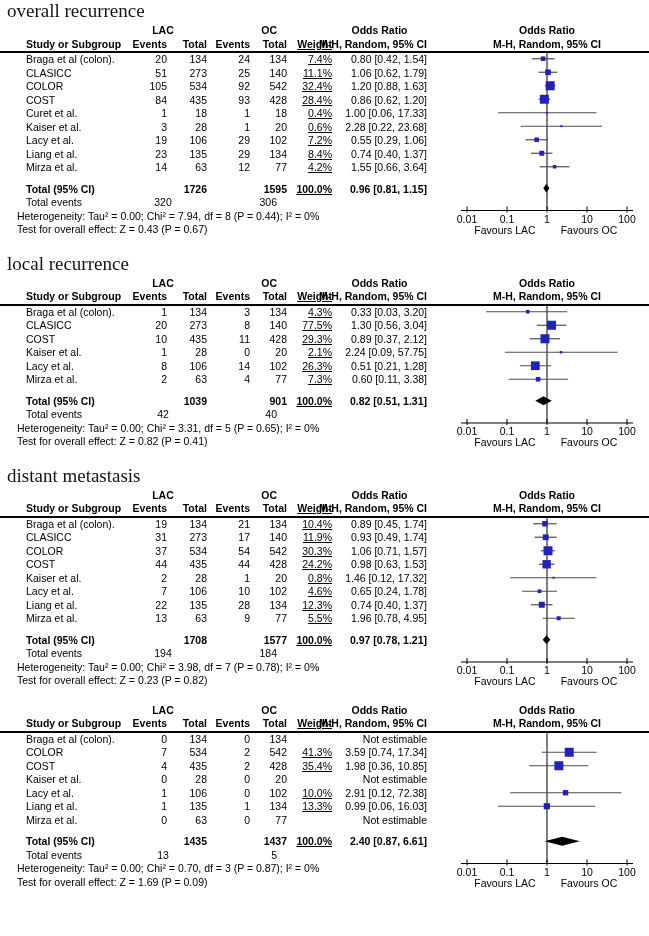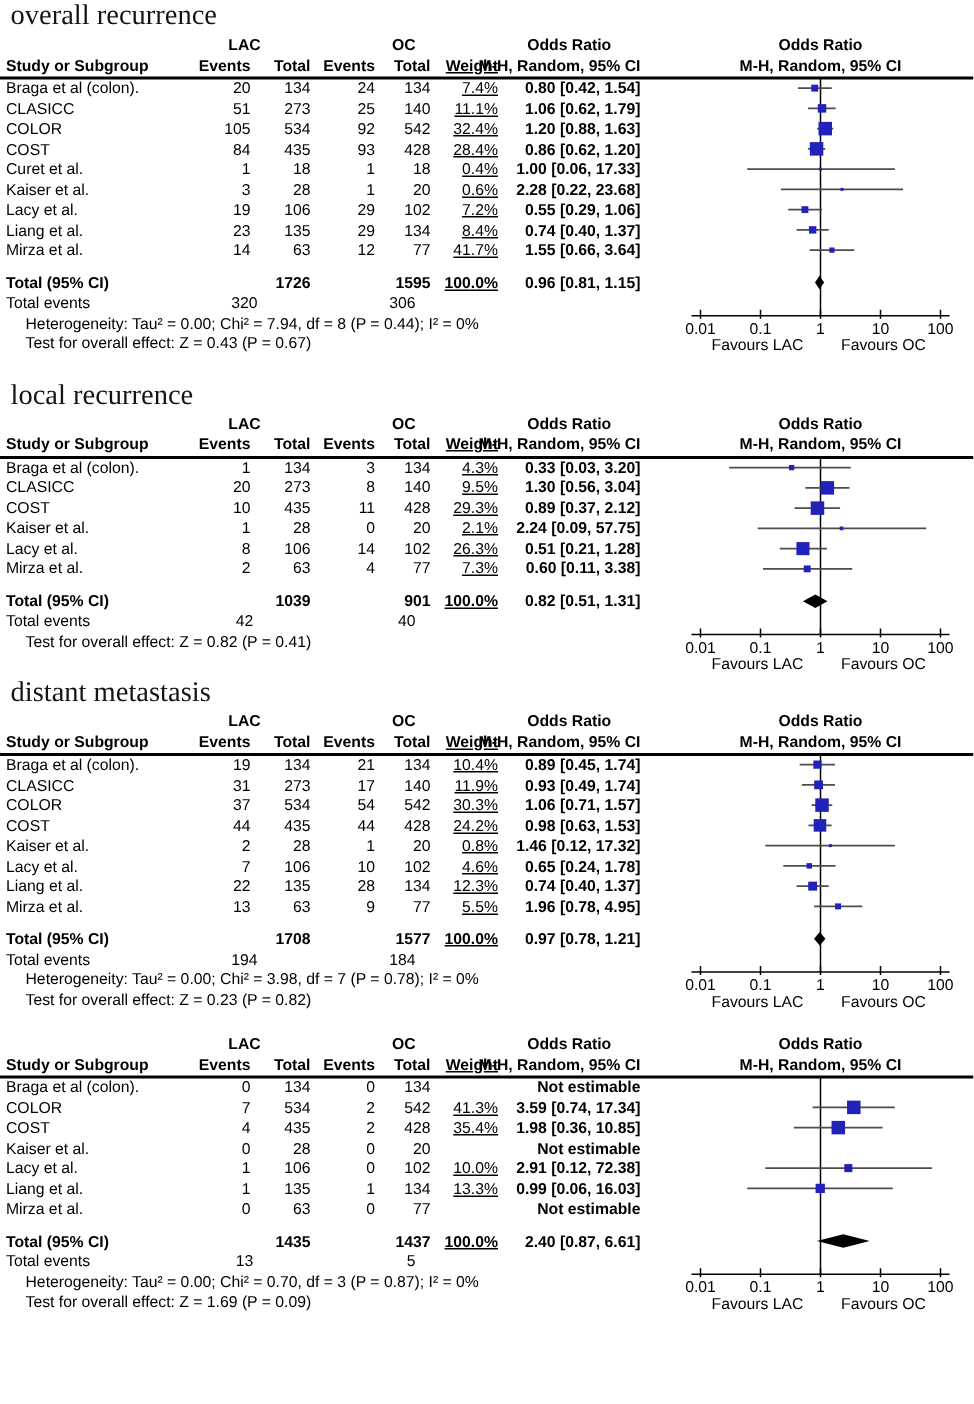--- a/index.html
+++ b/index.html
@@ -5,27 +5,27 @@
   html,body{margin:0;padding:0;background:#ffffff;}
   body{width:649px;font-family:"Liberation Sans",sans-serif;font-size:10.5px;color:#000;}
   #figure{width:649px;}
   .fsec{position:relative;}
   .ftitle{font-family:"Liberation Serif",serif;font-size:19px;font-weight:400;color:#141414;
           margin:1px 0 3px 7px;line-height:20px;}
   .fbody{position:relative;}
   .frow{display:grid;grid-template-columns:129px 38px 40px 43px 37px 45px 95px 222px;
         height:13.5px;line-height:13.5px;}
   .cell{white-space:nowrap;overflow:visible;}
-  .c1{grid-column:1;padding-left:4px;}
+  .c1{grid-column:1;padding-left:26px;}
   .gc2{grid-column:2;text-align:right;}
   .gc3{grid-column:3;text-align:right;}
   .gc4{grid-column:4;text-align:right;}
   .gc5{grid-column:5;text-align:right;}
   .gc6{grid-column:6;text-align:right;text-decoration:underline;}
-  .gc7{grid-column:7;text-align:right;position:relative;font-weight:bold;}
+  .gc7{grid-column:7;text-align:right;position:relative;}
   .gc8{grid-column:8;text-align:center;padding-left:18px;}
   .span23{grid-column:2 / span 2;text-align:center;padding-right:10px;}
   .span45{grid-column:4 / span 2;text-align:right;padding-right:10px;}
   .fullrow{grid-column:1 / -1;padding-left:17px;}
   .bold{font-weight:bold;}
   .absr{position:absolute;right:0;top:0;white-space:nowrap;}
   .frule{height:2px;background:#000;}
   .gaprow{height:8px;}
   .spacer{height:16px;}
   .fplot{position:absolute;top:28px;right:0;overflow:visible;}
@@ -129,21 +129,21 @@
             <span class="cell gc5">134</span>
             <span class="cell gc6">8.4%</span>
             <span class="cell gc7">0.74 [0.40, 1.37]</span>
           </div>
           <div class="frow">
             <span class="cell c1">Mirza et al.</span>
             <span class="cell gc2">14</span>
             <span class="cell gc3">63</span>
             <span class="cell gc4">12</span>
             <span class="cell gc5">77</span>
-            <span class="cell gc6">41.7%</span>
+            <span class="cell gc6">4.2%</span>
             <span class="cell gc7">1.55 [0.66, 3.64]</span>
           </div>
           <div class="gaprow"></div>
           <div class="frow bold">
             <span class="cell c1">Total (95% CI)</span>
             <span class="cell gc3">1726</span>
             <span class="cell gc5">1595</span>
             <span class="cell gc6">100.0%</span>
             <span class="cell gc7">0.96 [0.81, 1.15]</span>
           </div>
@@ -228,21 +228,21 @@
             <span class="cell gc5">134</span>
             <span class="cell gc6">4.3%</span>
             <span class="cell gc7">0.33 [0.03, 3.20]</span>
           </div>
           <div class="frow">
             <span class="cell c1">CLASICC</span>
             <span class="cell gc2">20</span>
             <span class="cell gc3">273</span>
             <span class="cell gc4">8</span>
             <span class="cell gc5">140</span>
-            <span class="cell gc6">9.5%</span>
+            <span class="cell gc6">77.5%</span>
             <span class="cell gc7">1.30 [0.56, 3.04]</span>
           </div>
           <div class="frow">
             <span class="cell c1">COST</span>
             <span class="cell gc2">10</span>
             <span class="cell gc3">435</span>
             <span class="cell gc4">11</span>
             <span class="cell gc5">428</span>
             <span class="cell gc6">29.3%</span>
             <span class="cell gc7">0.89 [0.37, 2.12]</span>
@@ -279,20 +279,23 @@
             <span class="cell c1">Total (95% CI)</span>
             <span class="cell gc3">1039</span>
             <span class="cell gc5">901</span>
             <span class="cell gc6">100.0%</span>
             <span class="cell gc7">0.82 [0.51, 1.31]</span>
           </div>
           <div class="frow">
             <span class="cell c1">Total events</span>
             <span class="cell span23">42</span>
             <span class="cell span45">40</span>
+          </div>
+          <div class="frow">
+            <span class="cell fullrow">Heterogeneity: Tau² = 0.00; Chi² = 3.31, df = 5 (P = 0.65); I² = 0%</span>
           </div>
           <div class="frow">
             <span class="cell fullrow">Test for overall effect: Z = 0.82 (P = 0.41)</span>
           </div>
           <div class="spacer"></div>
         </div>
       <svg class="fplot" xmlns="http://www.w3.org/2000/svg" width="222" height="152">
           <line x1="120" y1="0" x2="120" y2="118" stroke="#000000" stroke-width="1"></line>
           <line x1="59.0848501887865" y1="6.75" x2="140.20599913279625" y2="6.75" stroke="#4d4d4d" stroke-width="1.2"></line>
           <rect x="98.97796008008265" y="4.987402484967144" width="3.525195030065712" height="3.525195030065712" fill="#2222bb"></rect>

